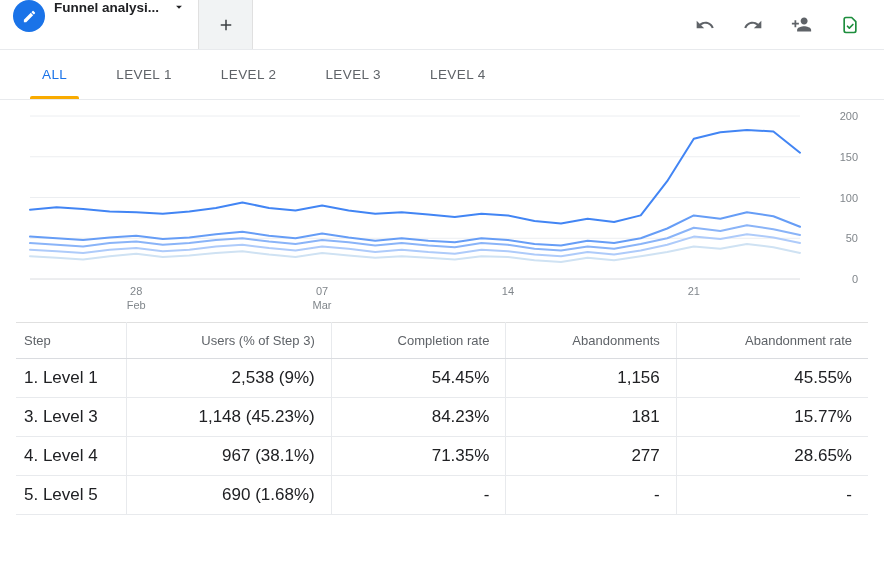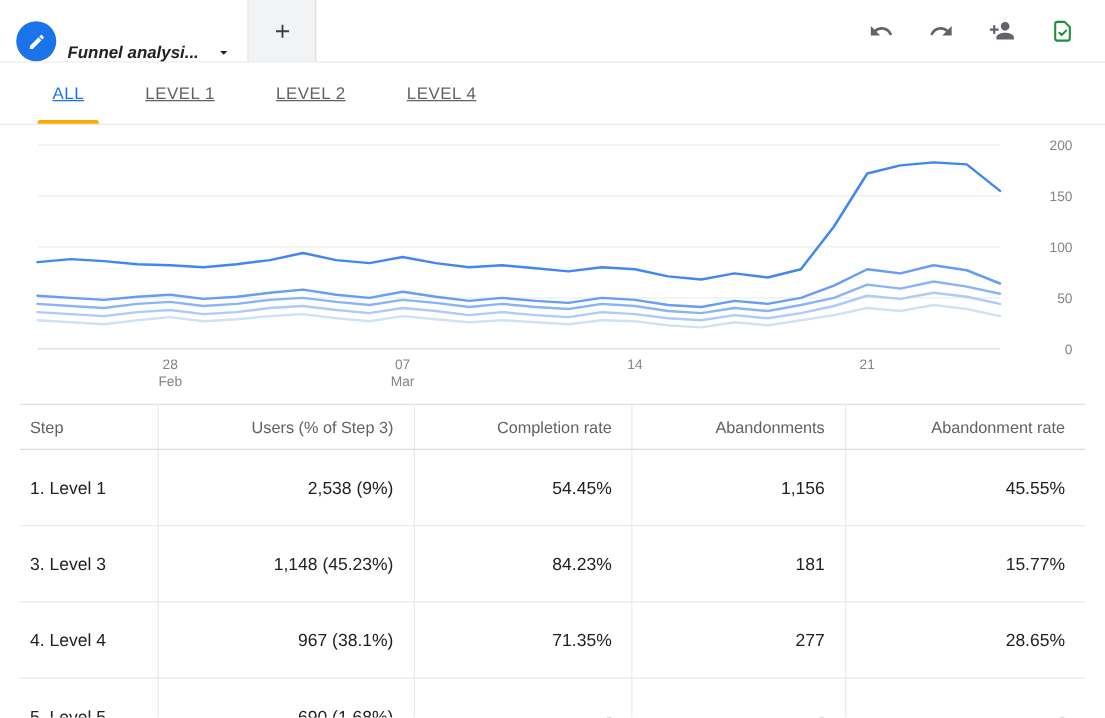--- a/index.html
+++ b/index.html
@@ -1,46 +1,46 @@
 <!DOCTYPE html>
 <html><head>
 <meta charset="utf-8">
 <style>
   * { margin:0; padding:0; box-sizing:border-box; }
   html,body { width:884px; height:574px; background:#fff; overflow:hidden;
     font-family:"Liberation Sans","DejaVu Sans",sans-serif; color:#202124; }
 
   
   .topbar { height:50px; display:flex; align-items:stretch; border-bottom:1px solid #e8eaed; background:#fff; }
-  .doc-tab { display:flex; align-items:flex-end; gap:9px; padding:0 12px 0 13px; border-right:1px solid #e0e0e0; cursor:pointer; background:#fff;font-style:italic; }
+  .doc-tab { display:flex; align-items:flex-start; gap:9px; padding:0 12px 0 13px; border-right:1px solid #e0e0e0; cursor:pointer; background:#fff; }
   .badge { width:32px; height:32px; border-radius:50%; background:#1a73e8; display:flex; align-items:center; justify-content:center; flex:none; }
   .doc-title { font-size:13.5px; font-weight:700; color:#202124; white-space:nowrap; }
   .caret { margin-left:4px; }
   .plus-tab { width:54px; background:#f1f3f4; border:none; border-right:1px solid #e0e0e0; display:flex; align-items:center; justify-content:center; cursor:pointer; }
   .topbar-actions { margin-left:auto; display:flex; align-items:center; gap:28px; padding-right:24px; }
   .icon-btn { background:none; border:none; padding:0; cursor:pointer; display:flex; align-items:center; }
 
   
   .tabs { height:50px; display:flex; align-items:stretch; border-bottom:1px solid #e8eaed; padding-left:42px; }
-  .tab { display:flex; align-items:center; font-size:13.5px; letter-spacing:.4px; color:#5f6368; margin-right:49px; position:relative; cursor:pointer; white-space:nowrap;text-decoration:underline; }
+  .tab { display:flex; align-items:center; font-size:13.5px; letter-spacing:.4px; color:#5f6368; margin-right:49px; position:relative; cursor:pointer; white-space:nowrap; }
   .tab.active { color:#1a73e8; }
   .tab.active::after { content:""; position:absolute; left:-12px; right:-12px; bottom:0; height:3px; background:#f9ab00; border-radius:2px 2px 0 0; }
 
   
   .chart-section { padding-top:6px; }
   #chart-svg text { font-family:"Liberation Sans","DejaVu Sans",sans-serif; font-size:11px; fill:#80868b; }
 
   
   .table-wrap { padding:4px 16px 0 16px; }
   table { width:100%; border-collapse:collapse; table-layout:fixed; }
   th { font-size:13px; font-weight:400; color:#5f6368; text-align:right; padding:10px 16px;
        border-top:1px solid #e0e0e0; border-bottom:1px solid #dadce0; border-right:1px solid #e8eaed; }
   th:first-child { text-align:left; padding-left:8px; }
   th:last-child { border-right:none; }
-  td { font-size:14px; color:#202124; text-align:right; padding:22px 16px;
+  td { font-size:17px; color:#202124; text-align:right; padding:9px 16px;
        border-bottom:1px solid #e8eaed; border-right:1px solid #e8eaed;margin-top:32px; }
   td:first-child { text-align:left; padding-left:8px; }
   td:last-child { border-right:none; }
 </style>
 </head>
 <body>
 
 <div class="app">
 
   <header class="topbar">
@@ -83,20 +83,21 @@
           <polyline points="9 13.5 11.2 15.7 15.5 11.4"></polyline>
         </svg>
       </button>
     </div>
   </header>
 
   <nav class="tabs">
     <div class="tab active">ALL</div>
     <div class="tab">LEVEL 1</div>
     <div class="tab">LEVEL 2</div>
+    <div class="tab">LEVEL 3</div>
     <div class="tab">LEVEL 4</div>
   </nav>
 
   <section class="chart-section">
     <svg id="chart-svg" width="884" height="208" viewBox="0 0 884 208">
         <line x1="30" y1="173" x2="800" y2="173" stroke="#dadce0" stroke-width="1"></line>
         <text x="858" y="177" text-anchor="end">0</text>
         <line x1="30" y1="132.25" x2="800" y2="132.25" stroke="#eceef1" stroke-width="1"></line>
         <text x="858" y="136.25" text-anchor="end">50</text>
         <line x1="30" y1="91.5" x2="800" y2="91.5" stroke="#eceef1" stroke-width="1"></line>

